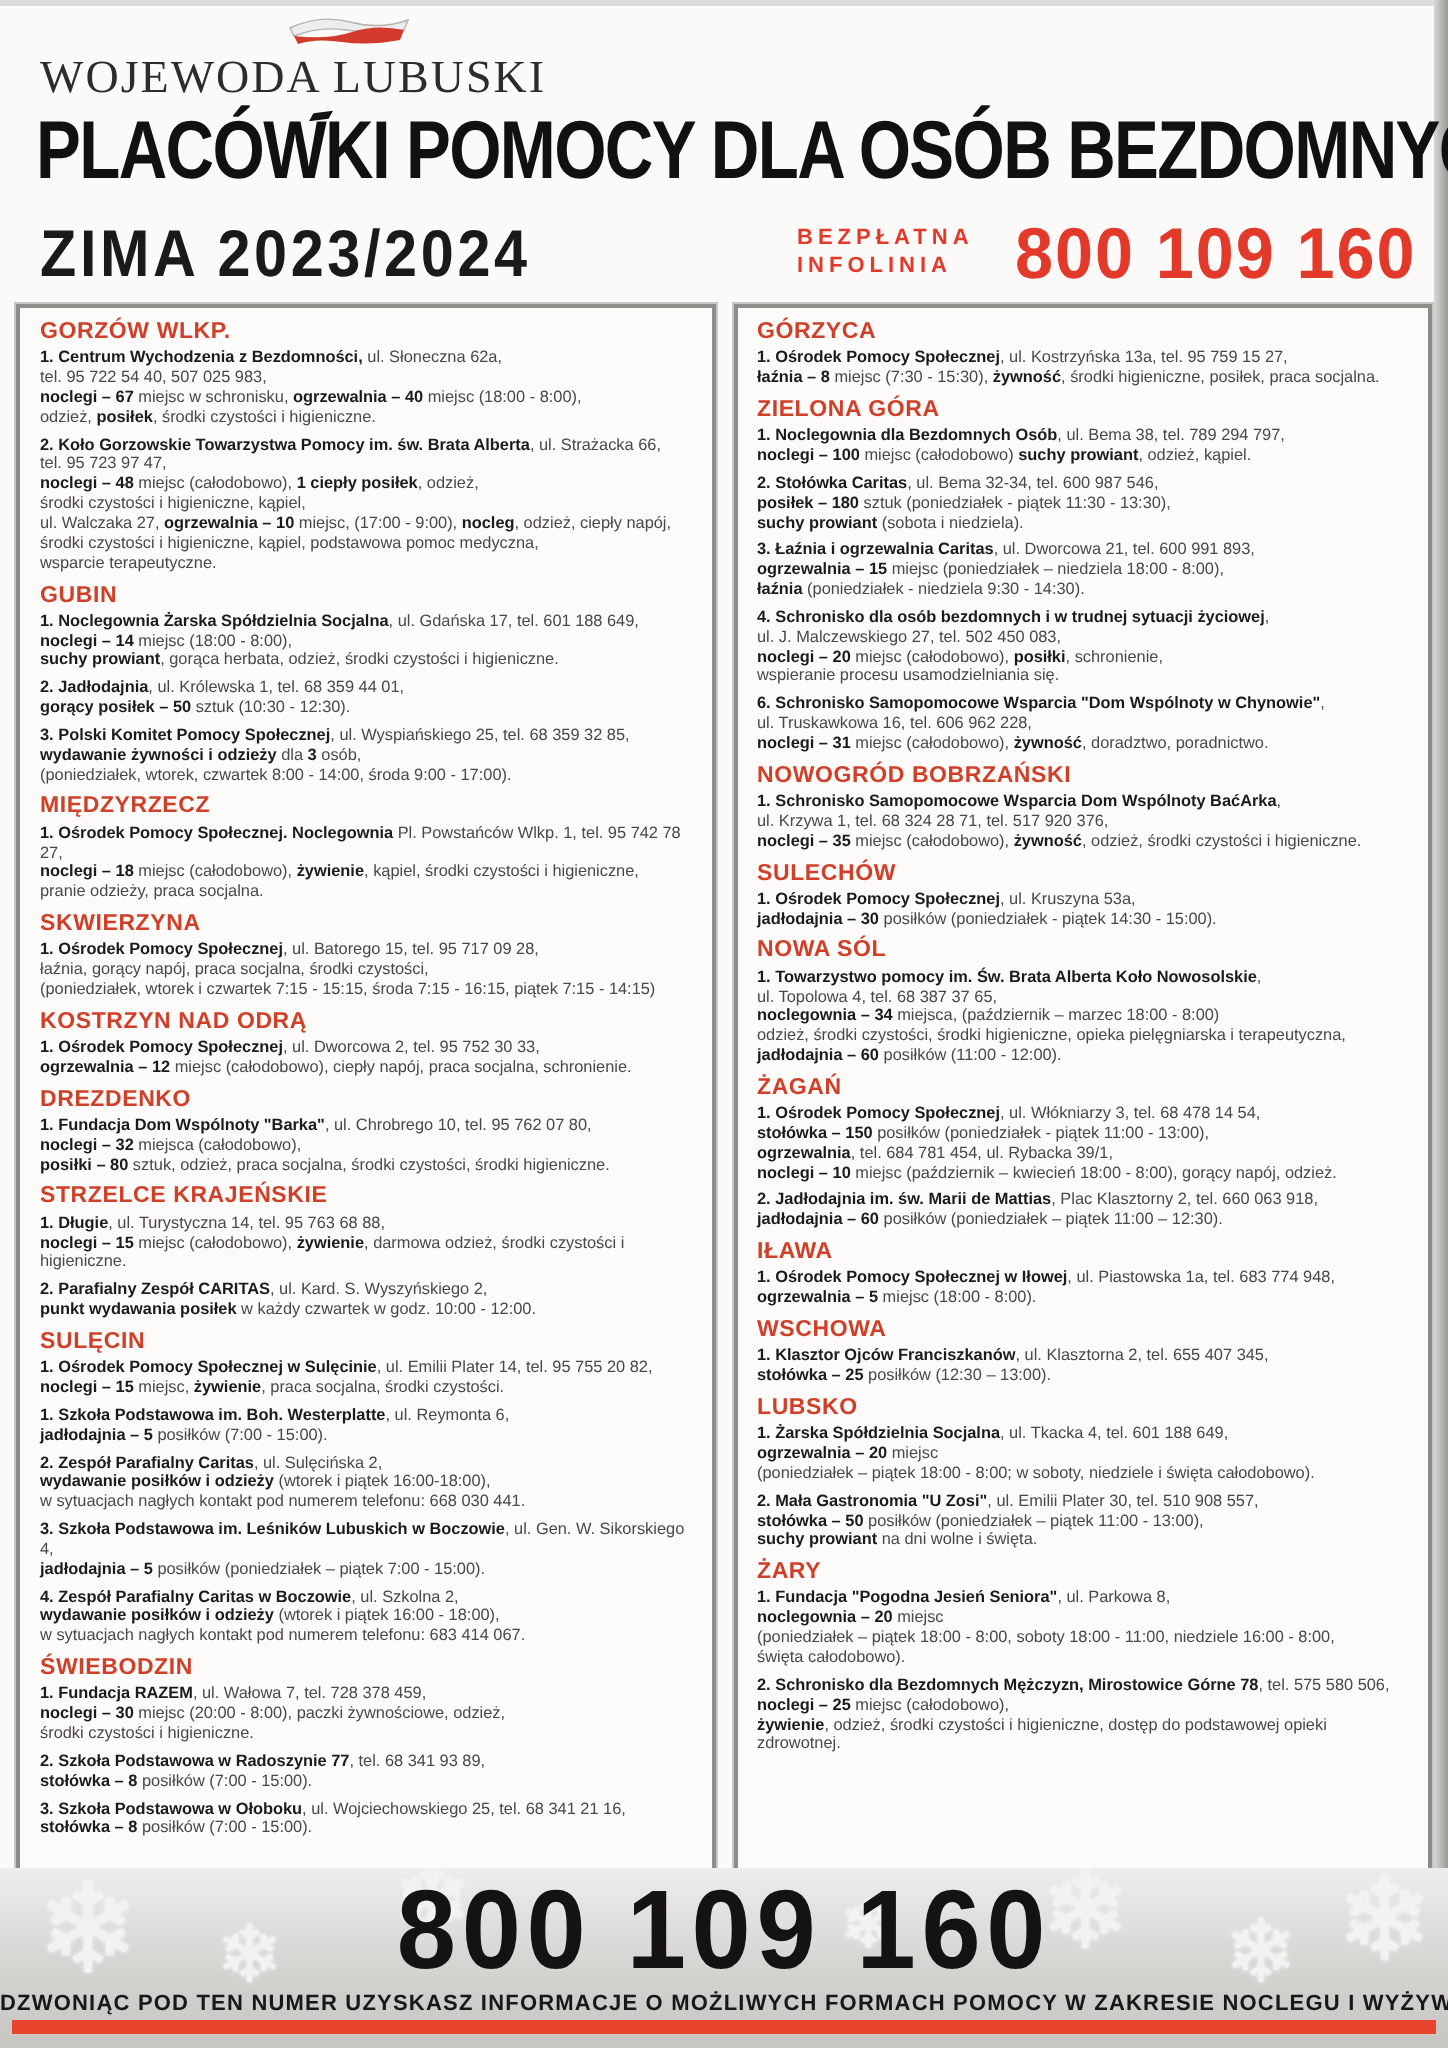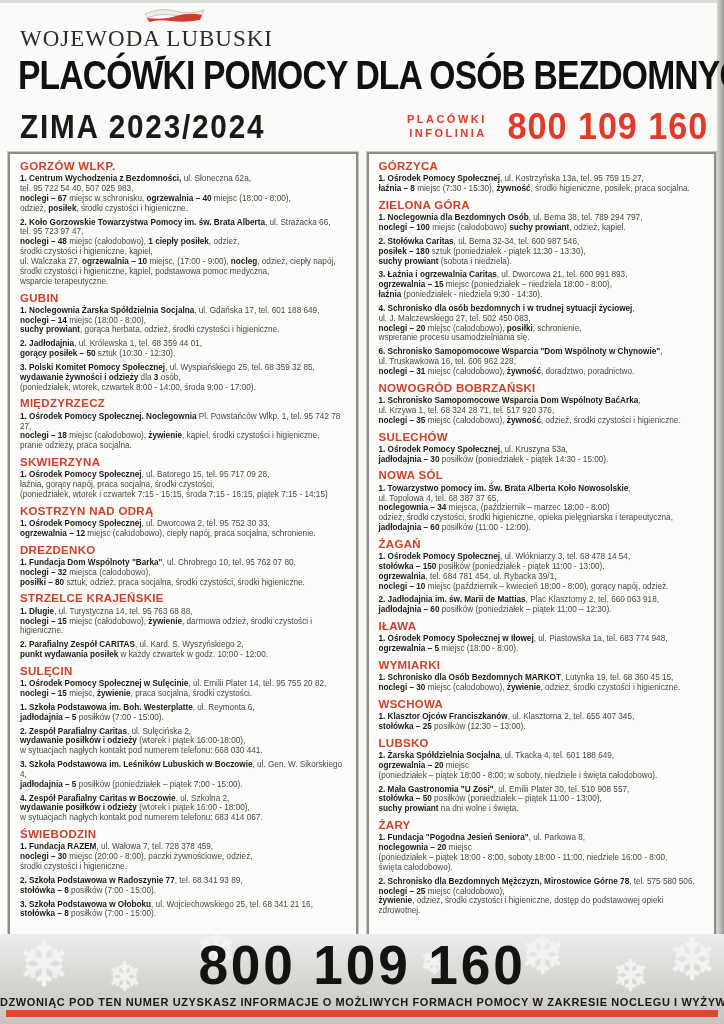--- a/index.html
+++ b/index.html
@@ -15,21 +15,21 @@
   .header { position:absolute; top:0; left:0; width:100%; height:116px; }
   .logo-row { position:absolute; top:26px; left:20px; height:34px; }
   .logo-text { font-family:"Liberation Serif", serif; font-size:23px; letter-spacing:1px; color:#2e2c2a; white-space:nowrap; }
   .flag-icon { position:absolute; left:122px; top:-20px; }
   .logo-accent { position:absolute; left:136px; top:30px; width:9px; height:4px; background:#151311; transform:skewX(-35deg) rotate(-8deg); }
   .title {
     position:absolute; top:54px; left:18px; white-space:nowrap;
     font-size:41px; font-weight:bold; letter-spacing:-1px; color:#121110;
     transform:scaleX(0.82); transform-origin:left center; line-height:1.05;
   }
-  .sub-row { position:absolute; top:106px; left:20px; right:16px; display:flex; justify-content:space-between; align-items:center;text-align:right; }
+  .sub-row { position:absolute; top:106px; left:20px; right:16px; display:flex; justify-content:space-between; align-items:center; }
   .season { font-size:33px; font-weight:bold; letter-spacing:2px; color:#1c1a18; transform:scaleX(0.9); transform-origin:left center; white-space:nowrap; }
   .info-group { display:flex; align-items:center; gap:10px; }
   .info-label { color:#e3392b; font-weight:bold; font-size:11px; line-height:1.25; letter-spacing:2.5px; white-space:nowrap; }
   .info-phone { color:#e3392b; font-size:36px; font-weight:bold; letter-spacing:1px; white-space:nowrap; transform:scaleX(0.95); transform-origin:right center; }
 
   
   .columns { position:absolute; top:152px; left:0; right:0; display:flex; gap:9px; padding:0 8px; box-sizing:border-box; }
   .column {
     flex:1; height:872px; overflow:hidden; box-sizing:border-box;
     background:#fcfbf9; border:2px solid #8e8c89; box-shadow:0 0 0 1px #c9c7c4;
@@ -66,21 +66,21 @@
         </svg>
       </span>
       <span class="logo-text">WOJEWODA LUBUSKI</span>
       <span class="logo-accent"></span>
     </div>
     <div class="title">PLACÓWKI POMOCY DLA OSÓB BEZDOMNYCH</div>
     <div class="sub-row">
       <span class="season">ZIMA 2023/2024</span>
       <span class="info-group">
         <span class="info-label">
-          <span>PLACÓWKI</span><br>
+          <span>BEZPŁATNA</span><br>
           <span>INFOLINIA</span>
         </span>
         <span class="info-phone">800 109 160</span>
       </span>
     </div>
   </div>
 
   <div class="columns">
     <div class="column">
         <section class="city-section">
@@ -158,24 +158,20 @@
           <p class="entry"><b>1. Towarzystwo pomocy im. Św. Brata Alberta Koło Nowosolskie</b>,<br>ul. Topolowa 4, tel. 68 387 37 65,<br><b>noclegownia – 34</b> miejsca, (październik – marzec 18:00 - 8:00)<br>odzież, środki czystości, środki higieniczne, opieka pielęgniarska i terapeutyczna,<br><b>jadłodajnia – 60</b> posiłków (11:00 - 12:00).</p>
         </section>
         <section class="city-section">
           <h3>ŻAGAŃ</h3>
           <p class="entry"><b>1. Ośrodek Pomocy Społecznej</b>, ul. Włókniarzy 3, tel. 68 478 14 54,<br><b>stołówka – 150</b> posiłków (poniedziałek - piątek 11:00 - 13:00),<br><b>ogrzewalnia</b>, tel. 684 781 454, ul. Rybacka 39/1,<br><b>noclegi – 10</b> miejsc (październik – kwiecień 18:00 - 8:00), gorący napój, odzież.</p>
           <p class="entry"><b>2. Jadłodajnia im. św. Marii de Mattias</b>, Plac Klasztorny 2, tel. 660 063 918,<br><b>jadłodajnia – 60</b> posiłków (poniedziałek – piątek 11:00 – 12:30).</p>
         </section>
         <section class="city-section">
           <h3>IŁAWA</h3>
           <p class="entry"><b>1. Ośrodek Pomocy Społecznej w Iłowej</b>, ul. Piastowska 1a, tel. 683 774 948,<br><b>ogrzewalnia – 5</b> miejsc (18:00 - 8:00).</p>
-        </section>
-        <section class="city-section">
-          <h3>WYMIARKI</h3>
-          <p class="entry"><b>1. Schronisko dla Osób Bezdomnych MARKOT</b>, Lutynka 19, tel. 68 360 45 15,<br><b>noclegi – 30</b> miejsc (całodobowo), <b>żywienie</b>, odzież, środki czystości i higieniczne.</p>
         </section>
         <section class="city-section">
           <h3>WSCHOWA</h3>
           <p class="entry"><b>1. Klasztor Ojców Franciszkanów</b>, ul. Klasztorna 2, tel. 655 407 345,<br><b>stołówka – 25</b> posiłków (12:30 – 13:00).</p>
         </section>
         <section class="city-section">
           <h3>LUBSKO</h3>
           <p class="entry"><b>1. Żarska Spółdzielnia Socjalna</b>, ul. Tkacka 4, tel. 601 188 649,<br><b>ogrzewalnia – 20</b> miejsc<br>(poniedziałek – piątek 18:00 - 8:00; w soboty, niedziele i święta całodobowo).</p>
           <p class="entry"><b>2. Mała Gastronomia "U Zosi"</b>, ul. Emilii Plater 30, tel. 510 908 557,<br><b>stołówka – 50</b> posiłków (poniedziałek – piątek 11:00 - 13:00),<br><b>suchy prowiant</b> na dni wolne i święta.</p>
         </section>

